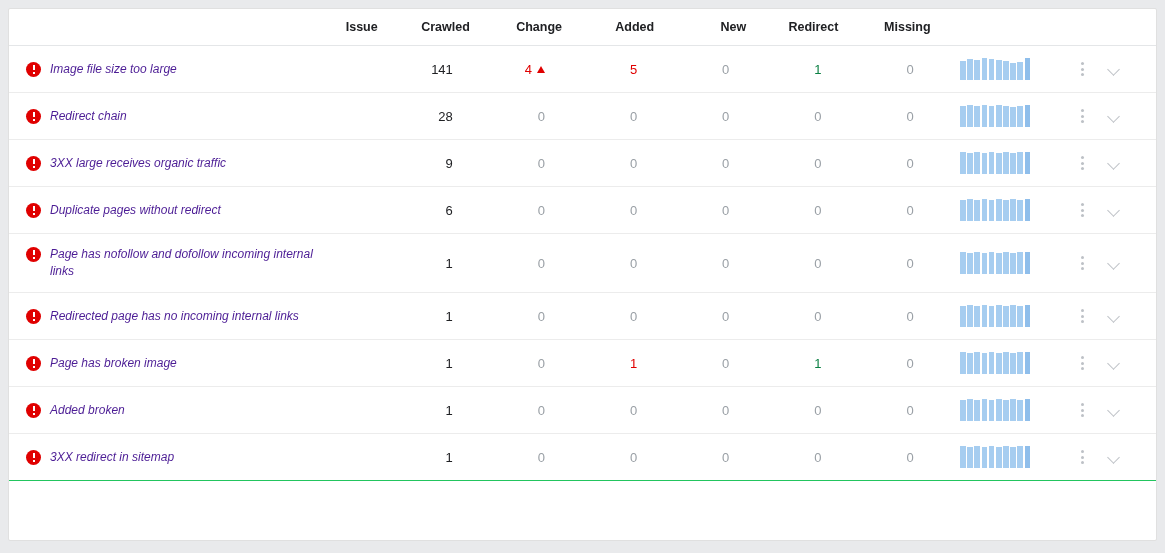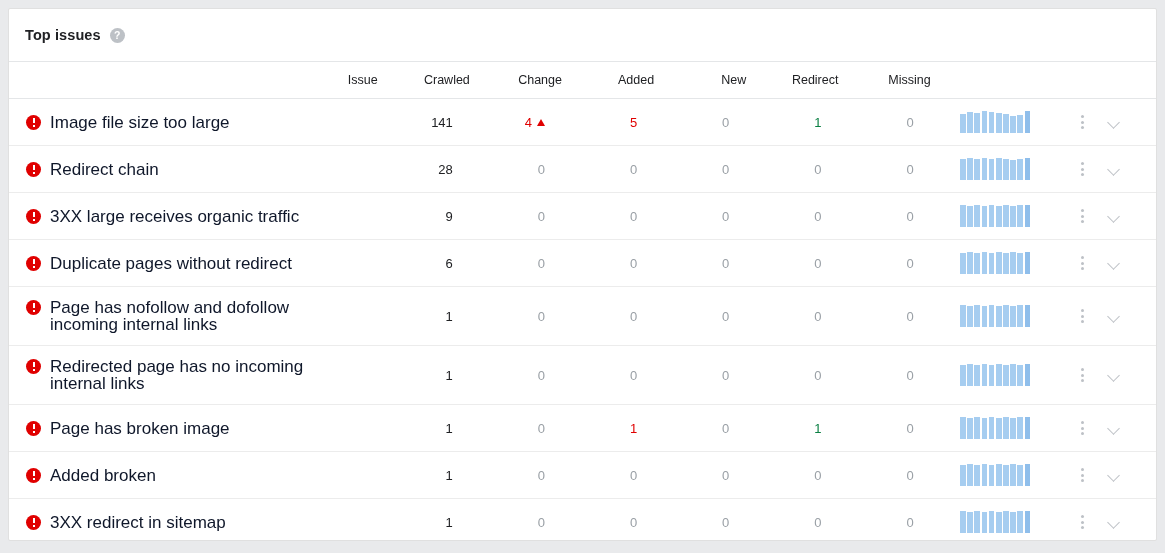--- a/index.html
+++ b/index.html
@@ -54,21 +54,21 @@
   }
 
   
   table.issues {
     width: 100%;
     border-collapse: collapse;
     table-layout: fixed;
   }
   table.issues th {
     font-size: 12.5px;
-    font-weight: normal;
+    font-weight: bold;
     color: #202124;
     padding: 11px 0 11px 0;
     border-bottom: 1px solid #e4e6e8;
     text-align: right;
     white-space: nowrap;
   }
   th.col-issue, td.col-issue { text-align: left; padding-left: 17px; width: 360px; }
   th.col-num, td.col-num { width: 90px; padding-right: 17px; }
   th.col-spark, td.col-spark { width: 125px; padding-right: 0; text-align: center; }
   th.col-act, td.col-act { width: 95px; }
@@ -107,25 +107,26 @@
     background: #ffffff;
   }
   .sev::before {
     content: "";
     position: absolute;
     left: 6.5px; top: 10px;
     width: 2px; height: 2px;
     background: #ffffff;
   }
   .issue-label {
-    font-size: 17px;
-    color: #0f172a;
+    font-size: 12px;
+    color: #4c1d95;
     line-height: 17px;
     max-width: 268px;
     text-align: left;
+    font-style: italic;
   }
 
   
   .num { font-size: 13px; }
   .num.zero { color: #9aa0a6; }
   .num.pos-red { color: #e00000; }
   .num.pos-green { color: #0b8043; }
   .num.plain { color: #202124; }
   .delta-wrap { display: inline-flex; align-items: center; gap: 5px; justify-content: flex-end; }
   .tri-up {
@@ -187,24 +188,20 @@
     border-bottom: 1.6px solid #bdc1c6;
     transform: rotate(45deg);
   }
 </style>
 </head>
 <body>
 
 <div class="page">
   <div class="card">
 
-    <div class="card-header">
-      <span class="card-title">Top issues</span>
-      <span class="help-icon">?</span>
-    </div>
 
     <table class="issues">
       <thead>
         <tr>
           <th class="col-issue">Issue</th>
           <th class="col-num">Crawled</th>
           <th class="col-num">Change</th>
           <th class="col-num">Added</th>
           <th class="col-num">New</th>
           <th class="col-num">Redirect</th>

